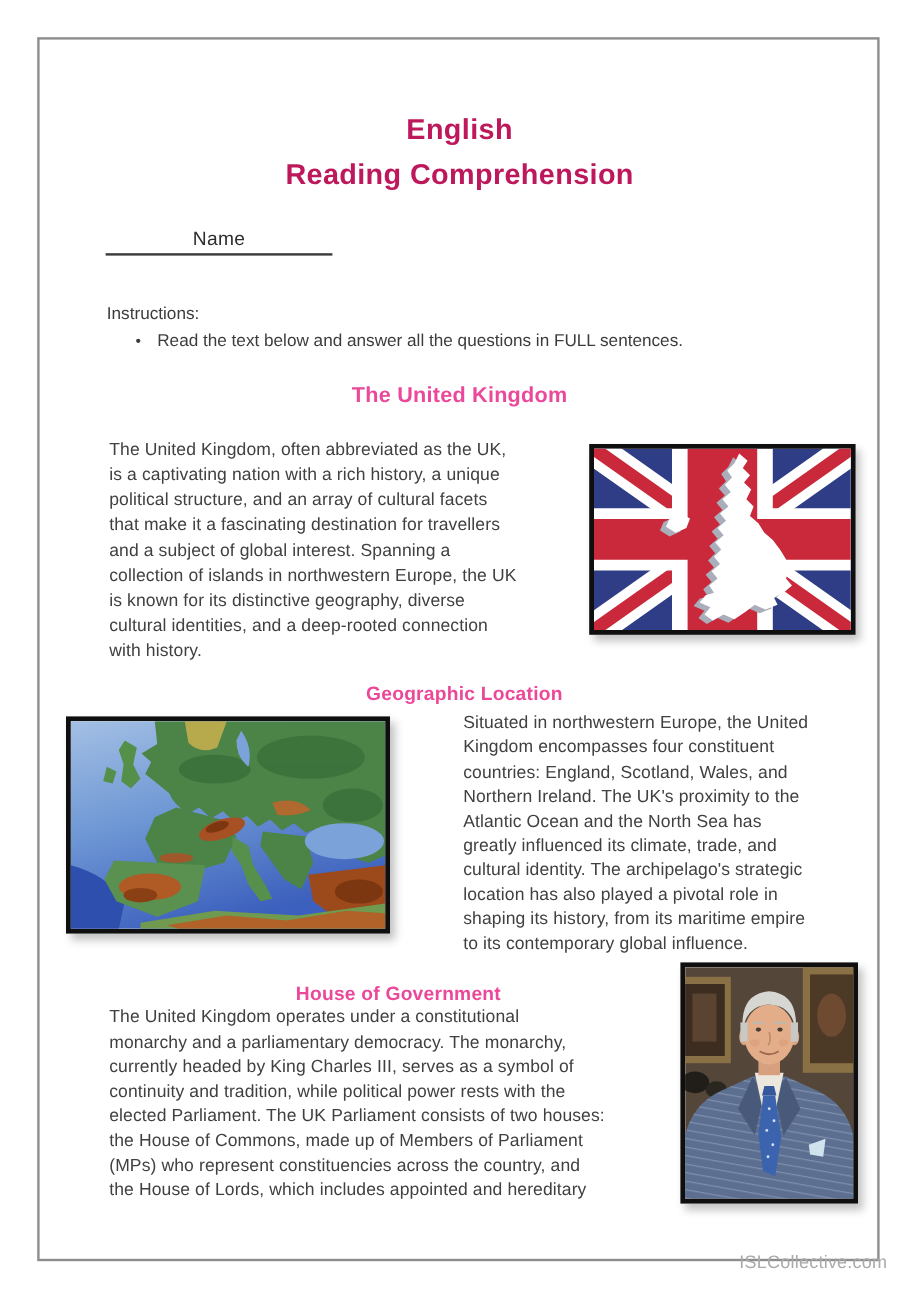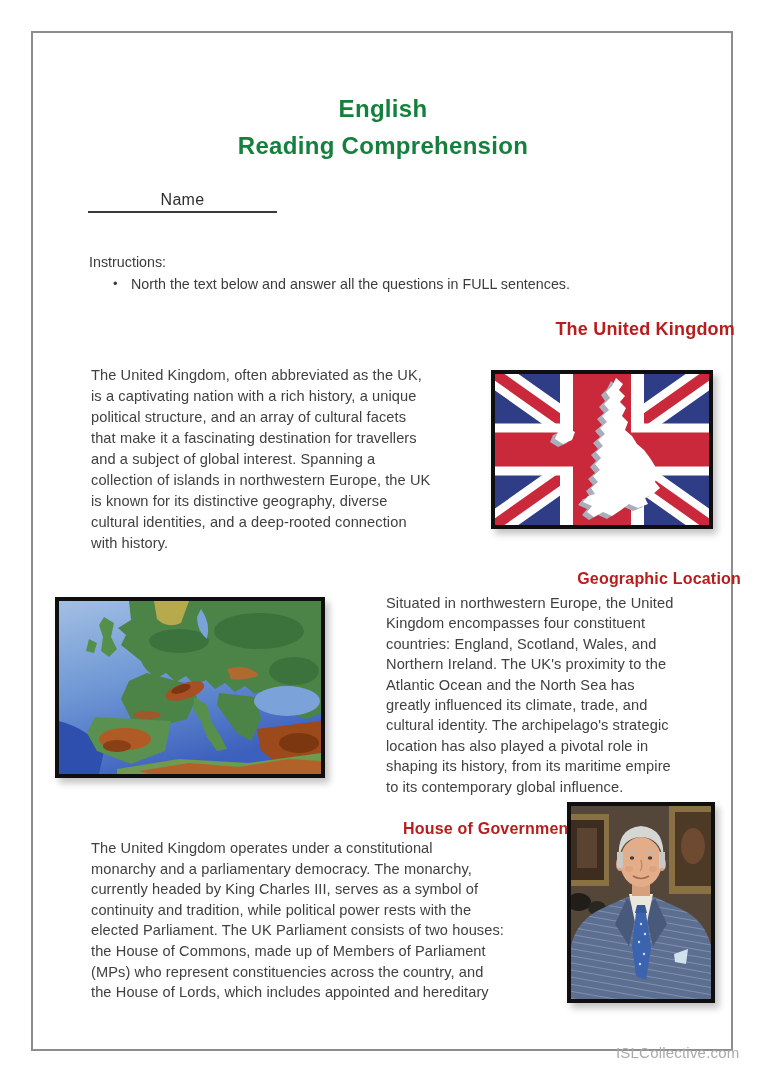--- a/index.html
+++ b/index.html
@@ -7,33 +7,33 @@
     width:766px;height:1084px;position:relative;overflow:hidden;
     font-family:"Liberation Sans","DejaVu Sans",sans-serif;
     color:#3f3f3f;
   }
   .page-border{
     position:absolute;left:31px;top:31px;width:698px;height:1016px;
     border:2px solid #8d8d8d;background:#ffffff;
   }
   .title-block{
     position:absolute;left:31px;top:90px;width:704px;text-align:center;
-    font-size:24px;font-weight:bold;line-height:37px;color:#15803d;
+    font-size:24px;font-weight:bold;line-height:37px;color:#be185d;
     letter-spacing:.3px;
   }
   .name-date{position:absolute;left:88px;top:191px;}
   .fill-line{
     width:189px;border-bottom:2px solid #3a3a3a;height:20px;
     font-size:16px;color:#2e2e2e;margin-bottom:3px;letter-spacing:.3px;text-align:center;
   }
   .instructions{position:absolute;left:89px;top:254px;font-size:14.3px;color:#3c3c3c;}
   .instructions .bullet-row{margin-top:6px;display:flex;}
   .instructions .bullet{width:18px;margin-left:24px;font-size:13px;}
   .section-heading{
-    position:absolute;text-align:right;font-weight:bold;color:#b91c1c;letter-spacing:.2px;
+    position:absolute;text-align:center;font-weight:bold;color:#ec4899;letter-spacing:.2px;
   }
   .article-title{left:31px;top:319px;width:704px;font-size:18px;}
   .geo-heading{left:33px;top:570px;width:708px;font-size:16px;}
   .gov-heading{left:90px;top:820px;width:484px;font-size:16px;}
   .para{
     position:absolute;white-space:pre-line;color:#404040;letter-spacing:.1px;
   }
   .intro-para{left:91px;top:365px;width:400px;font-size:14.6px;line-height:21px;}
   .geo-para{left:343px;top:593px;width:368px;font-size:14.6px;line-height:20.4px;margin-left:43px;}
   .gov-para{left:91px;top:838px;width:486px;font-size:14.6px;line-height:20.6px;}
@@ -61,21 +61,21 @@
 </div>
 
 <div class="name-date">
   <div class="fill-line">Name</div>
 </div>
 
 <div class="instructions">
   <div>Instructions:</div>
   <div class="bullet-row">
     <span class="bullet">•</span>
-    <span>North the text below and answer all the questions in FULL sentences.</span>
+    <span>Read the text below and answer all the questions in FULL sentences.</span>
   </div>
 </div>
 
 <div class="section-heading article-title">The United Kingdom</div>
 
 <div class="para intro-para">The United Kingdom, often abbreviated as the UK,
 is a captivating nation with a rich history, a unique
 political structure, and an array of cultural facets
 that make it a fascinating destination for travellers
 and a subject of global interest. Spanning a

